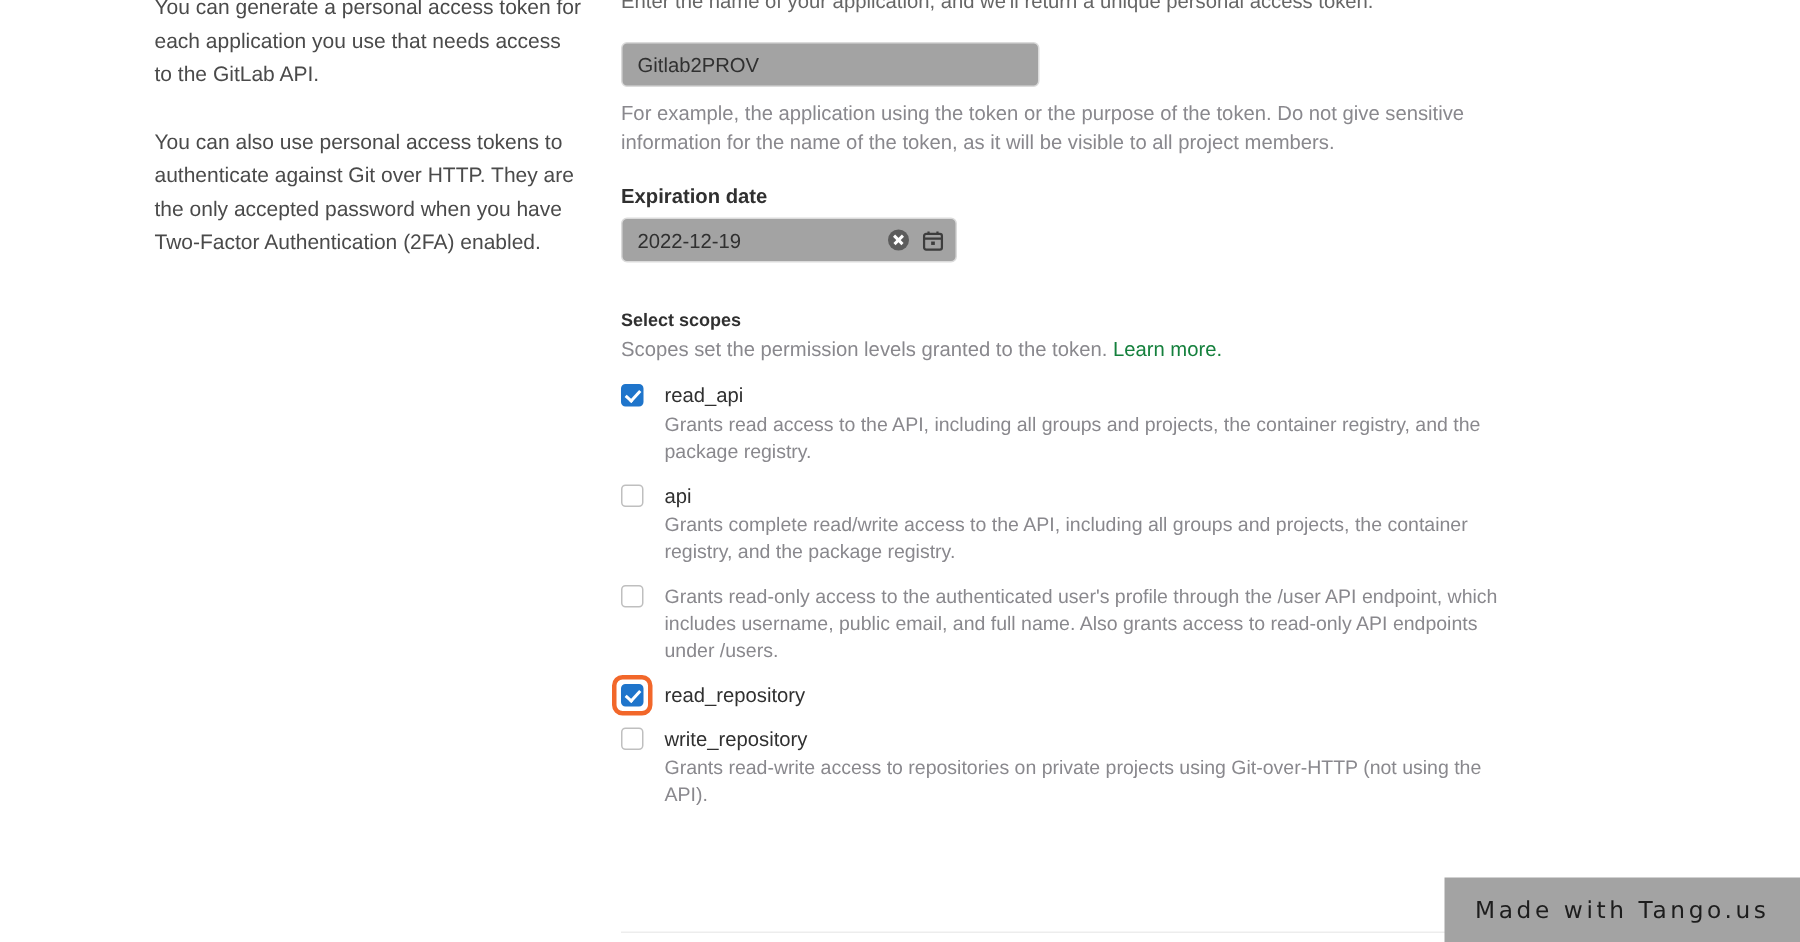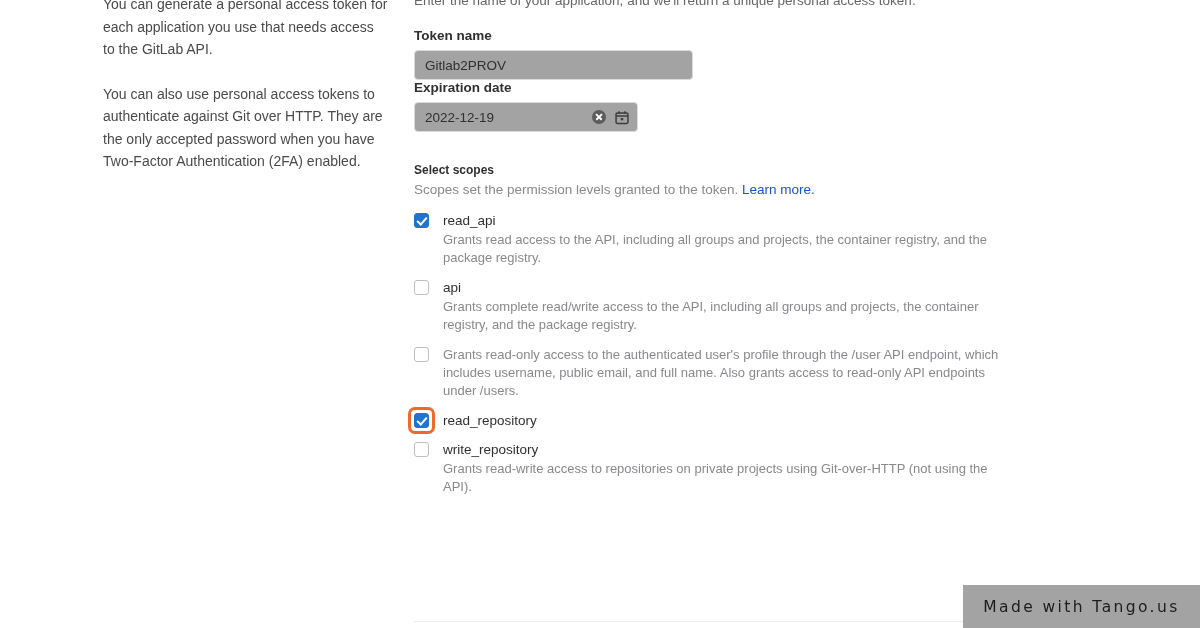--- a/index.html
+++ b/index.html
@@ -135,21 +135,21 @@
     font-size: 12px;
     font-weight: bold;
     color: #303030;
   }
   .scopes-sub {
     font-size: 13.5px;
     color: #89888d;
     margin-top: 5px;
   }
   .scopes-sub a {
-    color: #1d4ed8;
+    color: #15803d;
     text-decoration: none;
     margin-top: 32px;
   }
 
   .scope-list {
     margin-top: 15px;
   }
   .scope-item {
     position: relative;
     padding-left: 29px;
@@ -242,25 +242,25 @@
 <div class="left-col">
   <p>You can generate a personal access token for each application you use that needs access to the GitLab API.</p>
   <p>You can also use personal access tokens to authenticate against Git over HTTP. They are the only accepted password when you have Two-Factor Authentication (2FA) enabled.</p>
 </div>
 
 <div class="form-col">
 
   <div class="intro-clipped">Enter the name of your application, and we'll return a unique personal access token.</div>
 
   <div style="padding-top:28px;">
-    <div class="field-label">Token name</div>
     <div class="text-input" placeholder="">Gitlab2PROV</div>
+    <div class="help-text">For example, the application using the token or the purpose of the token. Do not give sensitive information for the name of the token, as it will be visible to all project members.</div>
   </div>
 
-  <div style="">
+  <div style="margin-top:19px;">
     <div class="field-label">Expiration date</div>
     <div class="date-wrap">
       <div class="text-input" placeholder="YYYY-MM-DD">2022-12-19</div>
       <div class="date-icons">
         <span class="clear-icon"></span>
         <span class="cal-icon">
           <svg viewBox="0 0 16 16" width="14" height="15" fill="none" xmlns="http://www.w3.org/2000/svg">
             <rect x="1.2" y="2.8" width="13.6" height="12" rx="1.6" stroke="#3d3d3d" stroke-width="1.7"></rect>
             <line x1="1.2" y1="6.3" x2="14.8" y2="6.3" stroke="#3d3d3d" stroke-width="1.7"></line>
             <line x1="4.6" y1="0.9" x2="4.6" y2="3.6" stroke="#3d3d3d" stroke-width="1.7"></line>

